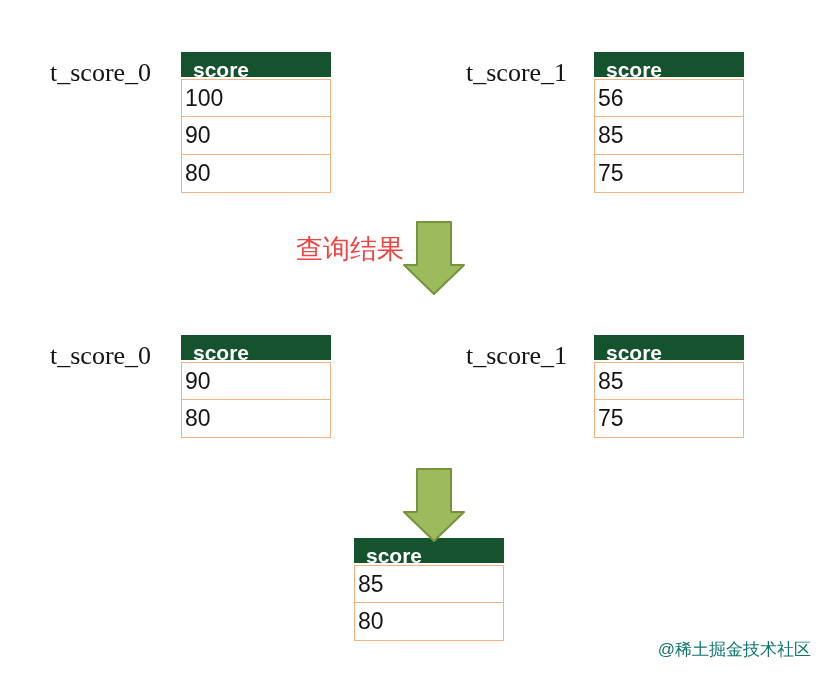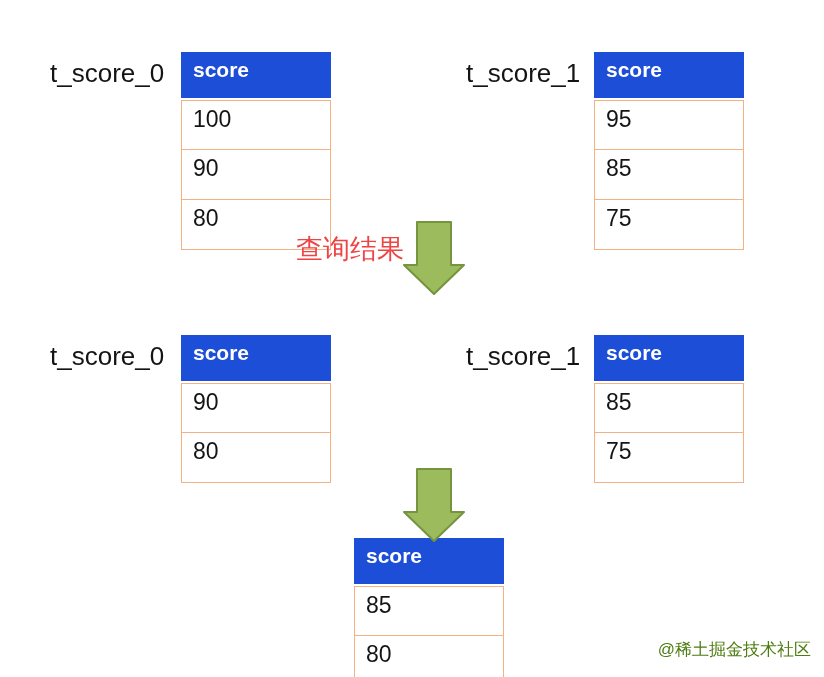--- a/index.html
+++ b/index.html
@@ -13,54 +13,55 @@
     width: 824px; height: 677px;
     background: #ffffff;
     overflow: hidden;
   }
   .tname {
     position: absolute;
     font-size: 26px;
     color: #141414;
     letter-spacing: 0px;
     white-space: nowrap;
+    font-family: Liberation Serif, serif;
   }
   .tbl { position: absolute; width: 150px; }
   .tbl-h {
-    height: 46px;
-    background: #1d4ed8;
+    height: 25px;
+    background: #14532d;
     color: #ffffff;
     font-weight: bold;
     font-size: 21px;
     line-height: 36px;
     padding-left: 12px;
   }
   .tbl-b { margin-top: 2px; }
   .tbl-r {
-    height: 50px;
+    height: 38px;
     line-height: 37px;
     font-size: 23px;
     color: #141414;
-    padding-left: 11px;
+    padding-left: 3px;
     background: #ffffff;
     border: 1px solid #F4B183;
     border-top: none;
   }
   .tbl-r:first-child { border-top: 1px solid #F4B183; }
   .flow-label {
     position: absolute;
     font-size: 27px;
     color: #ef4444;
     white-space: nowrap;
   }
   .arrow { position: absolute; width: 62px; height: 74px; z-index: 2; }
   .watermark {
     position: absolute;
     font-size: 17px;
-    color: #4d7c0f;
+    color: #0f766e;
     white-space: nowrap;
   }
 </style>
 </head>
 <body>
 
 <div class="canvas">
 
   <div class="tname" style="left:50px; top:58px">t_score_0</div>
 
@@ -71,21 +72,21 @@
       <div class="tbl-r">90</div>
       <div class="tbl-r">80</div>
     </div>
   </div>
 
   <div class="tname" style="left:466px; top:58px">t_score_1</div>
 
   <div class="tbl" style="left:594px; top:52px">
     <div class="tbl-h">score</div>
     <div class="tbl-b">
-      <div class="tbl-r">95</div>
+      <div class="tbl-r">56</div>
       <div class="tbl-r">85</div>
       <div class="tbl-r">75</div>
     </div>
   </div>
 
   <div class="flow-label" style="left:296px; top:231px">查询结果</div>
 
   <svg class="arrow" style="left:403px; top:221px" viewBox="0 0 62 74">
     <polygon points="14,1 48,1 48,44 61,44 31,73 1,44 14,44" fill="#9CBB5C" stroke="#76933E" stroke-width="2" stroke-linejoin="round"></polygon>
   </svg>

